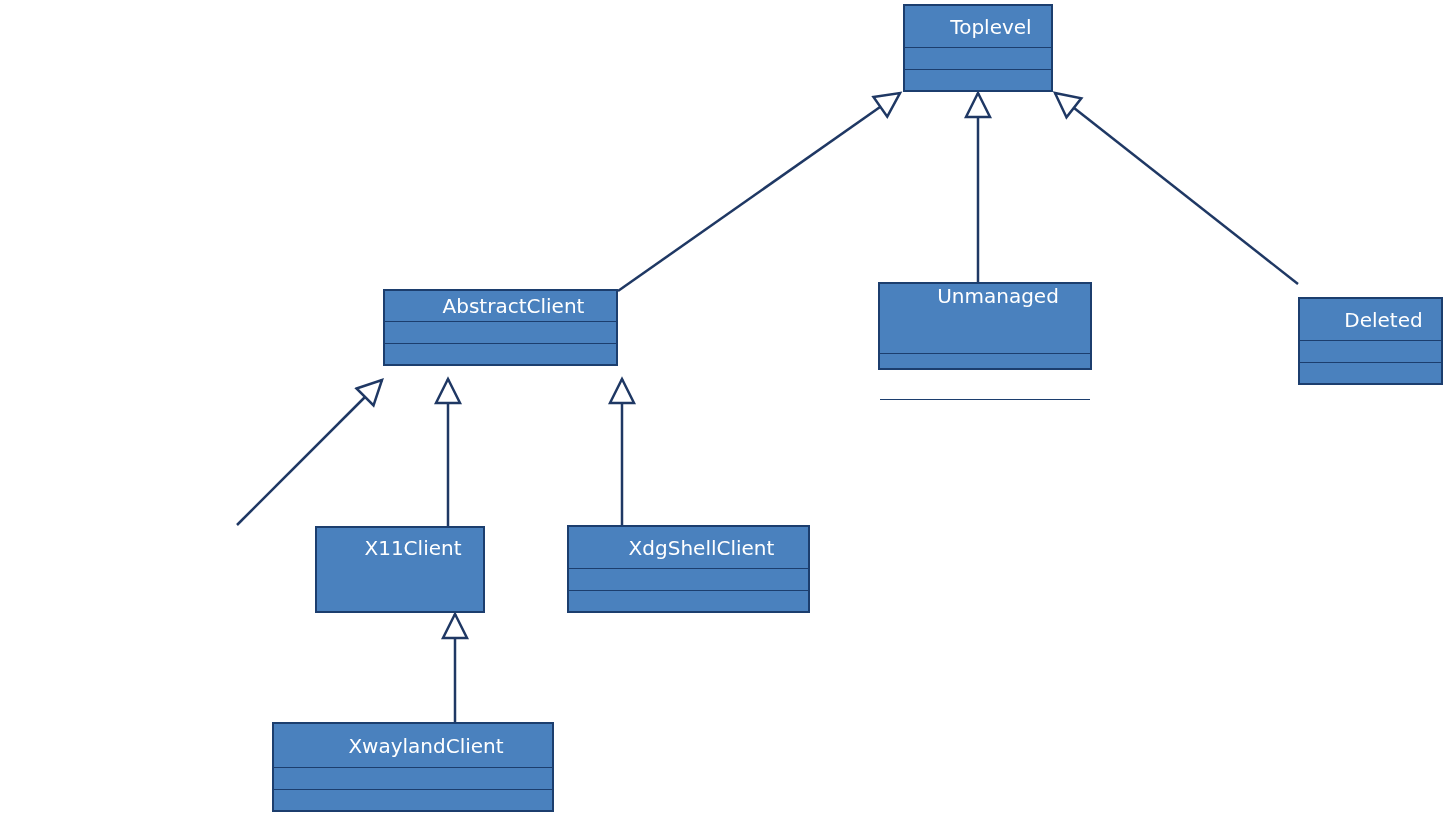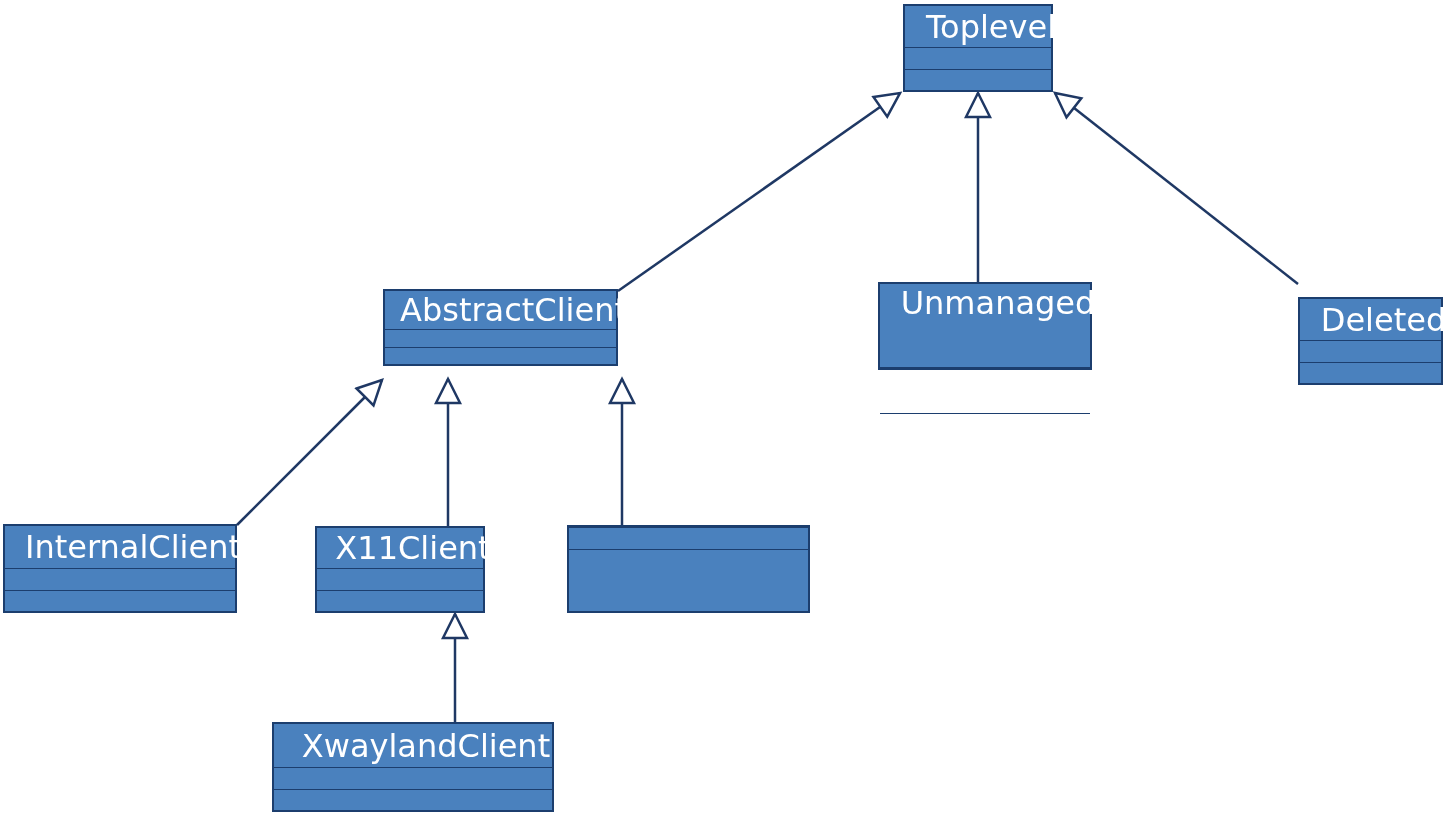--- a/index.html
+++ b/index.html
@@ -43,21 +43,21 @@
     border: 2px solid var(--box-border);
     display: flex;
     flex-direction: column;
   }
   .uml-name {
     flex: 1 1 auto;
     display: flex;
     align-items: center;
     justify-content: center;
     color: var(--text);
-    font-size: 32px;
+    font-size: 20px;
     white-space: nowrap;
     overflow: visible;
     padding-left: 26px;
   }
   .uml-attrs {
     height: 22px;
     border-top: 1.5px solid var(--divider);
   }
   .uml-ops {
     height: 21px;
@@ -101,33 +101,29 @@
     <div class="uml-attrs"></div>
     <div class="uml-ops"></div>
   </div>
 
   <div class="uml-box" style="left:1298px; top:297px; width:145px; height:88px;">
     <div class="uml-name">Deleted</div>
     <div class="uml-attrs"></div>
     <div class="uml-ops"></div>
   </div>
 
-  <div class="uml-box" style="left:3px; top:524px; width:234px; height:89px;">
-    <div class="uml-name">InternalClient</div>
-    <div class="uml-attrs"></div>
-    <div class="uml-ops"></div>
-  </div>
 
-  <div class="uml-box" style="left:315px; top:526px; width:170px; height:87px;">
+  <div class="uml-box" style="left:315px; top:526px; width:170px; height:87px;align-items:center;">
     <div class="uml-name">X11Client</div>
     <div class="uml-attrs"></div>
     <div class="uml-ops"></div>
   </div>
 
   <div class="uml-box" style="left:567px; top:525px; width:243px; height:88px;">
+    <div class="uml-name">XdgShellClient</div>
     <div class="uml-attrs"></div>
     <div class="uml-ops"></div>
   </div>
 
   <div class="uml-box" style="left:272px; top:722px; width:282px; height:90px;">
     <div class="uml-name">XwaylandClient</div>
     <div class="uml-attrs"></div>
     <div class="uml-ops"></div>
   </div>
 

